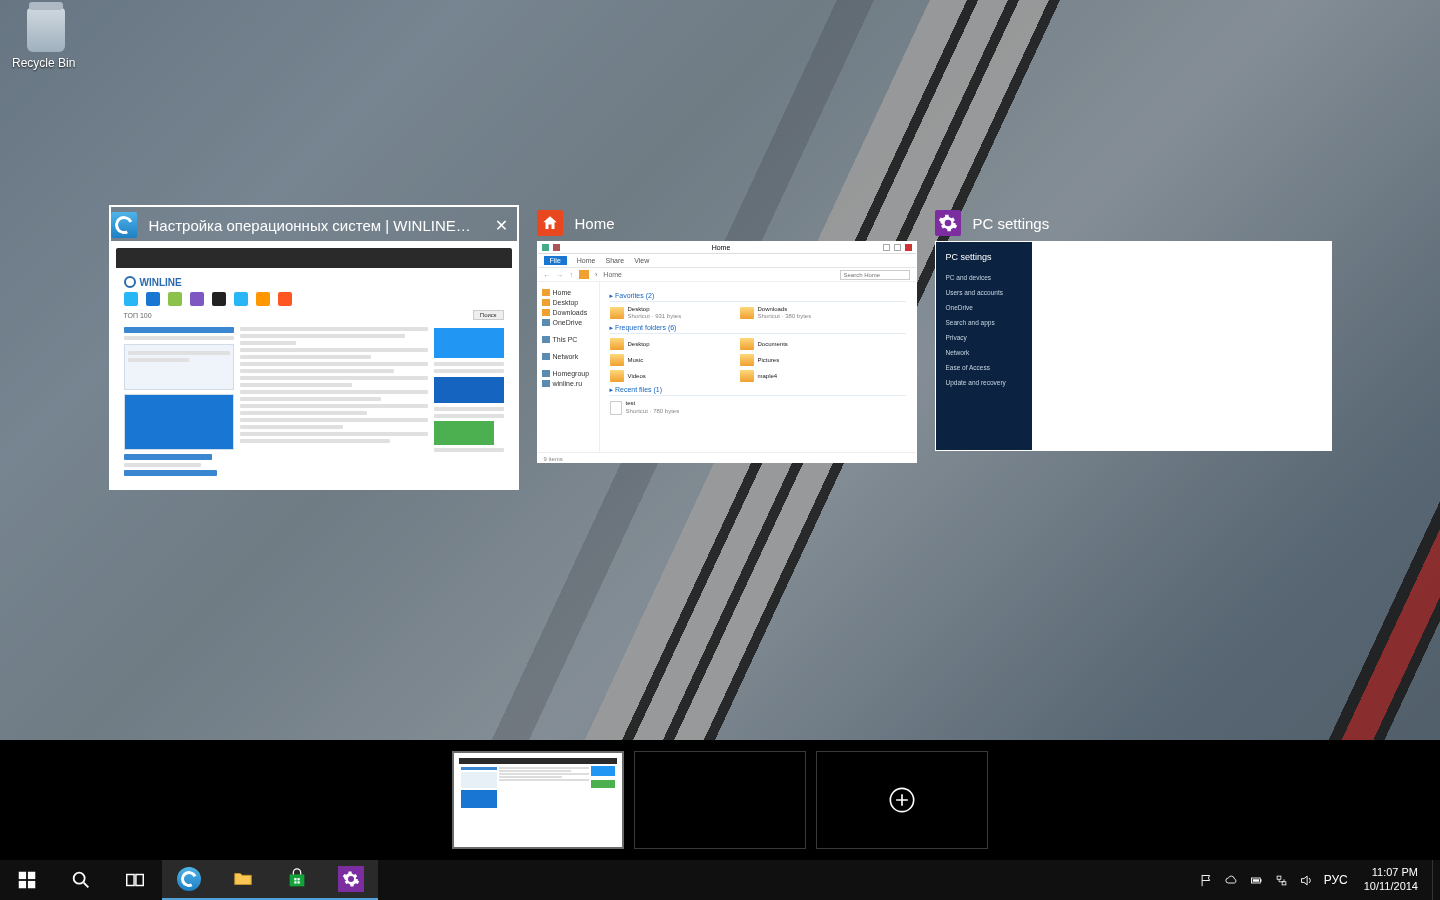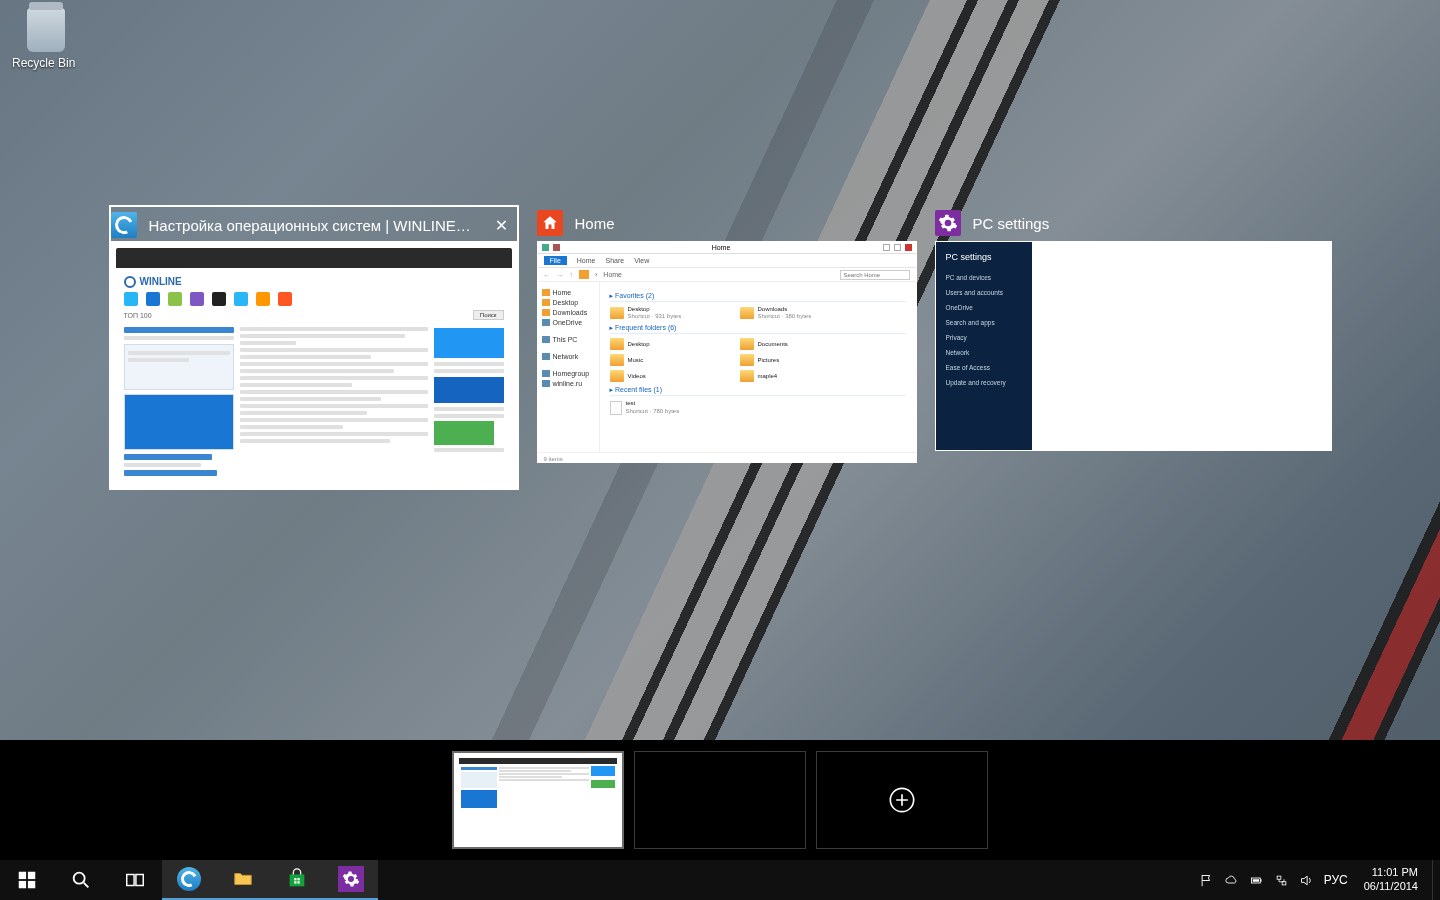--- a/index.html
+++ b/index.html
@@ -30,21 +30,21 @@
 .c3 .thumb{height:210px;display:flex}
 .ico-ie{background:linear-gradient(#4fb4e8,#1e7fc4);position:relative;border-radius:50%}
 .ico-ie::after{content:"";position:absolute;inset:4px;border:3px solid #fff;border-radius:50%;border-right-color:transparent;transform:rotate(20deg)}
 .ico-home{background:#e8471f}
 .ico-home svg{width:18px;height:18px;fill:#fff}
 .ico-gear{background:#7c2da0}
 .ico-gear svg{width:20px;height:20px;fill:#fff}
 
 .ie-chrome{background:#2a2a2a;height:20px;border-radius:2px 2px 0 0}
 .ie-page{background:#fff;padding:4px 8px}
-.ie-logo{display:flex;align-items:flex-start;gap:4px;font-weight:bold;font-size:10px;color:#2a6ab0;margin:4px 0}
+.ie-logo{display:flex;align-items:center;gap:4px;font-weight:bold;font-size:10px;color:#2a6ab0;margin:4px 0}
 .ie-logo .o{width:12px;height:12px;border:2px solid #2a6ab0;border-radius:50%}
 .ie-apps{display:flex;gap:8px;margin:4px 0}
 .ie-apps span{width:14px;height:14px;border-radius:2px}
 .ie-body{display:flex;gap:6px;margin-top:4px}
 .ie-col{flex:1}
 .ie-col.l{flex:0 0 110px}
 .ie-col.r{flex:0 0 70px}
 .line{height:4px;background:#e0e0e0;margin:3px 0;border-radius:1px}
 .line.b{background:#3a86d1;height:6px}
 .blk{background:#eef4fa;border:1px solid #d0dce8;height:46px;margin:4px 0;padding:3px}
@@ -461,18 +461,18 @@
     <svg viewBox="0 0 24 24">
         <rect x="5" y="5" width="6" height="5" fill="none" stroke="#fff" stroke-width="1.3"></rect>
         <rect x="13" y="14" width="6" height="5" fill="none" stroke="#fff" stroke-width="1.3"></rect>
         <path d="M8 10v4h8v-4" fill="none" stroke="#fff" stroke-width="1.3"></path>
       </svg>
     <svg viewBox="0 0 24 24">
         <path d="M4 9h4l5-4v14l-5-4H4zM16 8a5 5 0 010 8" fill="none" stroke="#fff" stroke-width="1.5"></path>
       </svg>
     <span class="lang">РУС</span>
     <div class="clock">
-      <div>11:01 PM</div>
-      <div>06/11/2014</div>
+      <div>11:07 PM</div>
+      <div>10/11/2014</div>
     </div>
   </div>
   <div class="show-dt"></div>
 </div>
 
 </body></html>

